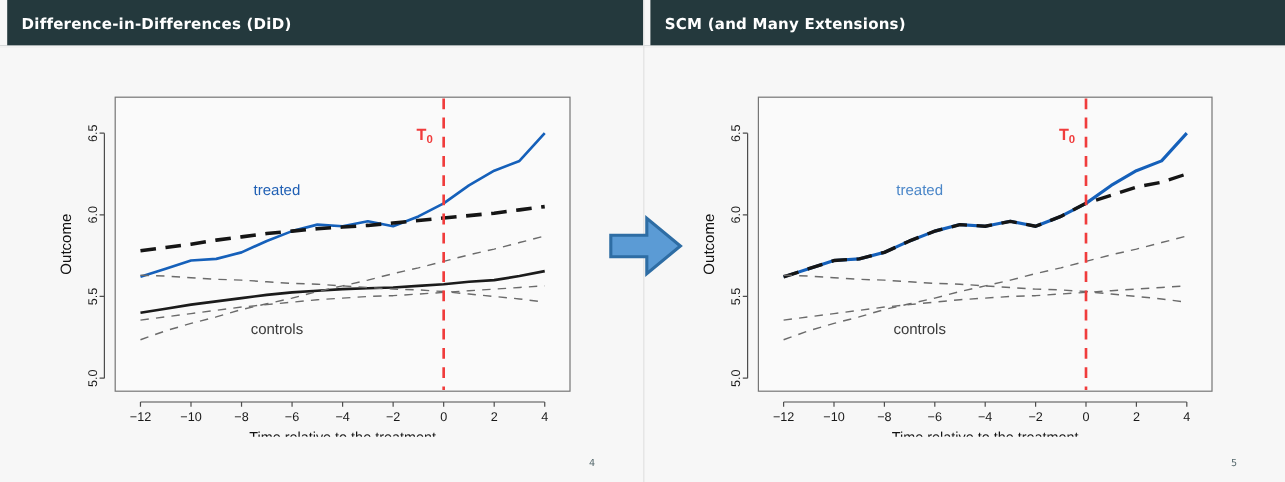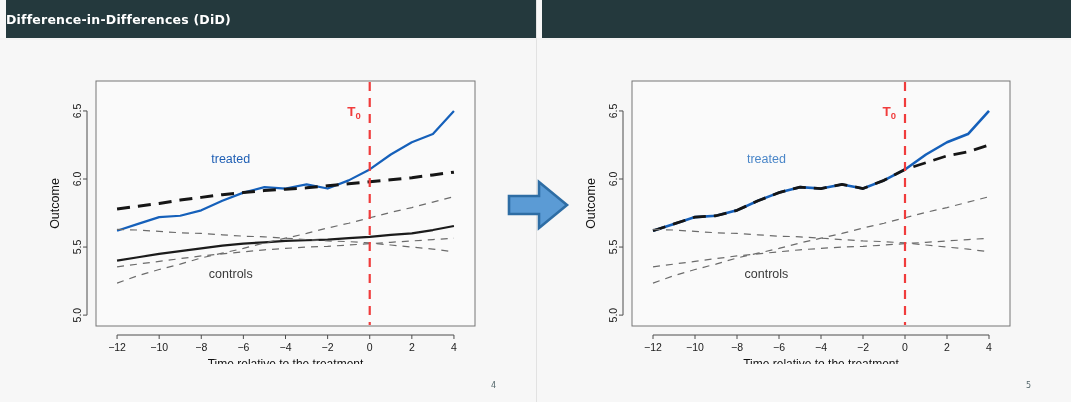--- a/index.html
+++ b/index.html
@@ -22,20 +22,21 @@
     display: flex; align-items: center;
   }
   .titlebar .accent {
     width: 6px; height: 38px; background: #f7f7f7; flex: 0 0 auto;
   }
   .titlebar .title-text {
     color: #ffffff;
     font-size: 12.5px;
     font-weight: bold;
     letter-spacing: .2px;
+    padding-left: 12px;
     white-space: nowrap;
     font-family: "DejaVu Sans", sans-serif;
   }
   .titlebar-underline {
     position: absolute; left: 0; top: 38px; right: 0; height: 2px;
     background: #f2f2f2;
   }
   .plotwrap { position: absolute; left: 0; top: 44px; width: 100%; height: 320px; }
   .pagenum {
     position: absolute; right: 40px; bottom: 12px;
@@ -109,20 +110,21 @@
     </div>
 
     <div class="pagenum">4</div>
   </div>
 
   <div class="slide-divider"></div>
 
   <div class="slide right">
     <div class="titlebar">
       <div class="accent"></div>
+      <div class="title-text">SCM (and Many Extensions)</div>
     </div>
     <div class="titlebar-underline"></div>
 
     <div class="plotwrap">
       <svg id="svg-scm" width="535" height="320" viewBox="0 0 535 320">
           <rect x="96" y="37" width="378" height="245" fill="#fafafa" stroke="#767676" stroke-width="1"></rect>
           <line x1="117" y1="291" x2="453" y2="291" stroke="#4d4d4d" stroke-width="1"></line>
           <line x1="117" y1="291" x2="117" y2="295" stroke="#4d4d4d" stroke-width="1"></line>
           <text x="117" y="307" text-anchor="middle" font-size="10.5" fill="#1a1a1a">−12</text>
           <line x1="159" y1="291" x2="159" y2="295" stroke="#4d4d4d" stroke-width="1"></line>

